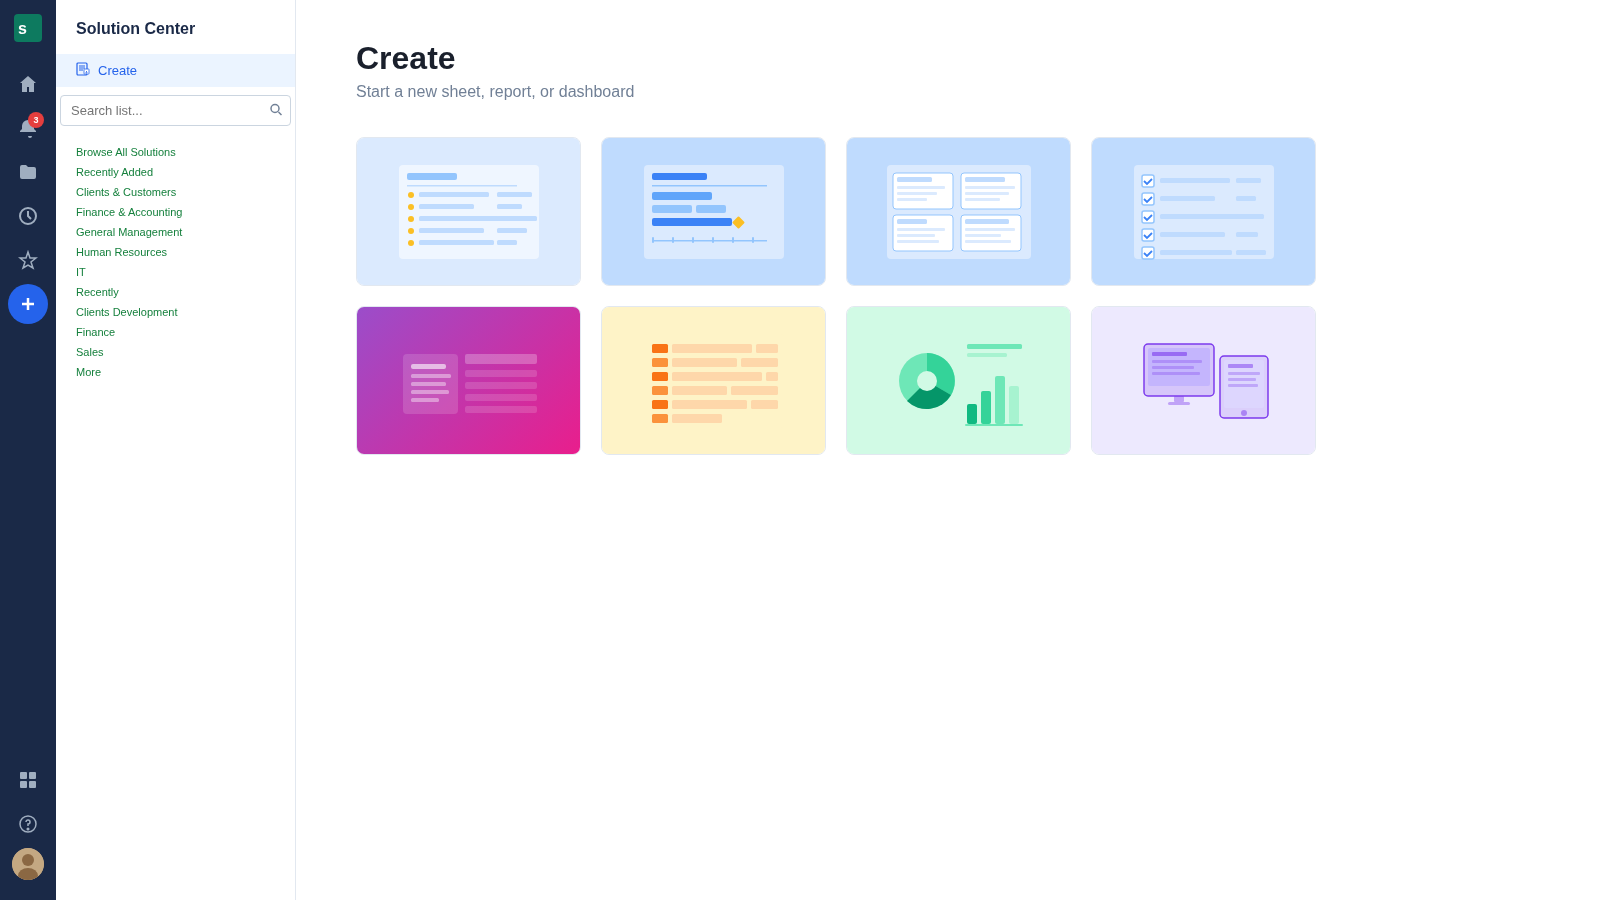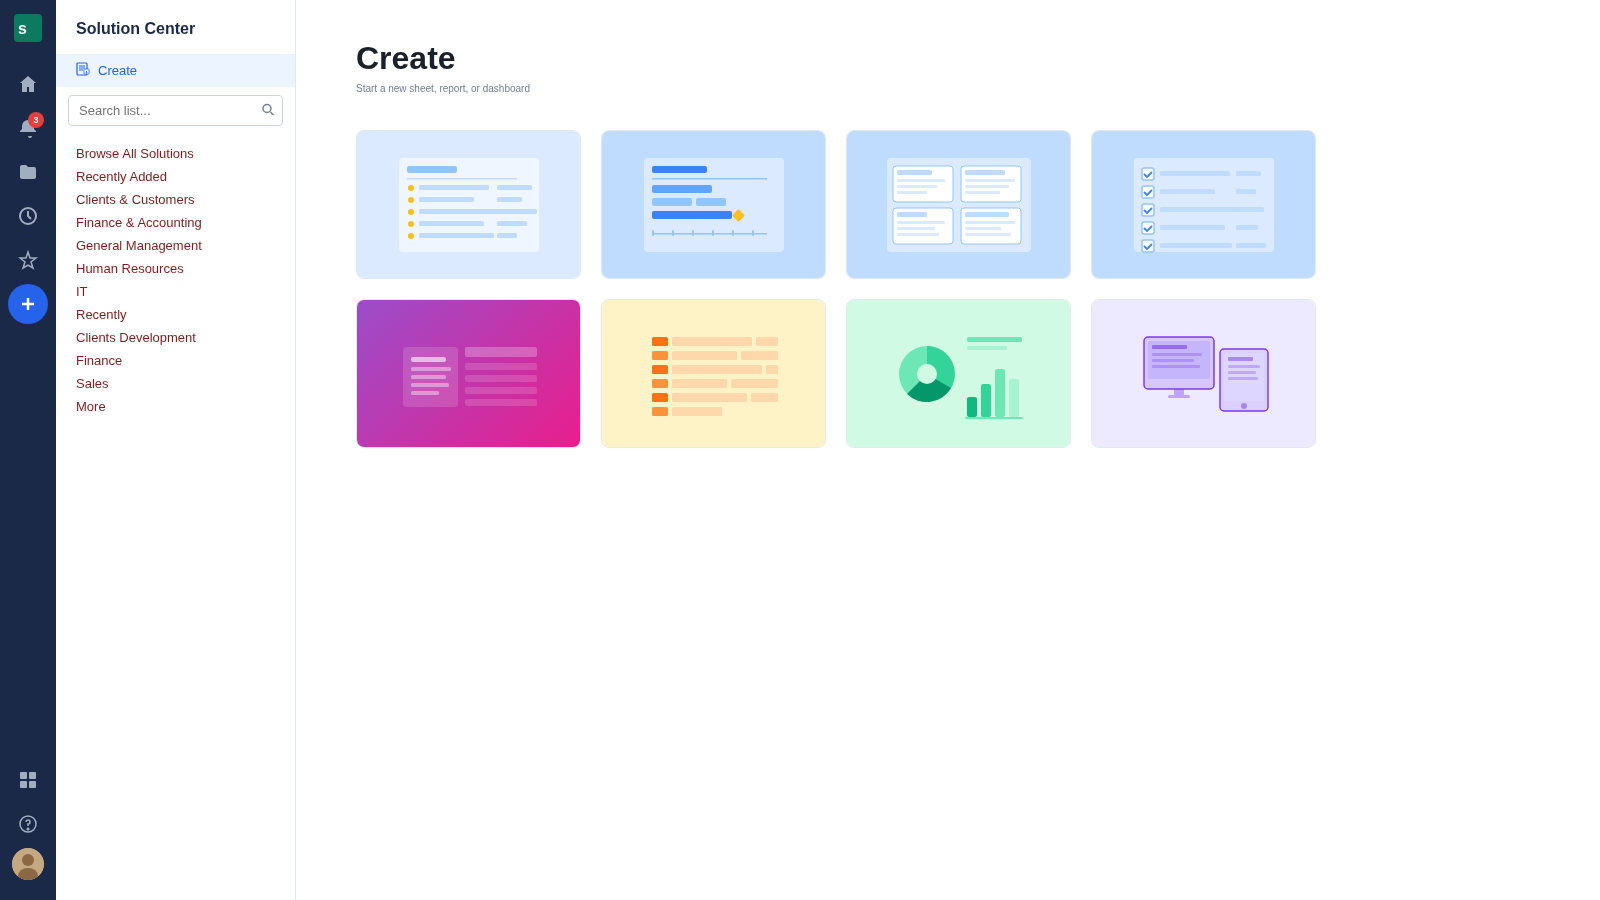--- a/index.html
+++ b/index.html
@@ -99,21 +99,21 @@
       background: #ebf4ff;
       color: #2563eb;
       font-weight: 500;
     }
     .sidebar-item .item-icon {
       font-size: 14px;
       color: #718096;
     }
     .sidebar-item.active .item-icon { color: #2563eb; }
     .search-box {
-      margin: 8px 12px 16px;
+      margin: 8px 4px 16px;
       position: relative;
     }
     .search-box input {
       width: 100%;
       padding: 7px 32px 7px 10px;
       border: 1px solid #cbd5e0;
       border-radius: 4px;
       font-size: 13px;
       color: #4a5568;
       outline: none;
@@ -122,40 +122,40 @@
       position: absolute;
       right: 8px;
       top: 50%;
       transform: translateY(-50%);
       color: #718096;
       font-size: 14px;
       cursor: pointer;
     }
     .sidebar-section-label {
       padding: 4px 20px;
-      font-size: 13px;
-      color: #7f1d1d;
+      font-size: 11px;
+      color: #15803d;
       cursor: pointer;
     }
 
     
     .main-content {
       flex: 1;
       padding: 40px 60px;
       overflow-y: auto;
       background: #fff;
     }
     .page-title {
       font-size: 32px;
       font-weight: 700;
       color: #1a202c;
       margin-bottom: 6px;
     }
     .page-subtitle {
-      font-size: 10px;
+      font-size: 16px;
       color: #718096;
       margin-bottom: 36px;
     }
 
     
     .cards-grid {
       display: grid;
       grid-template-columns: repeat(4, 1fr);
       gap: 20px;
       max-width: 960px;

